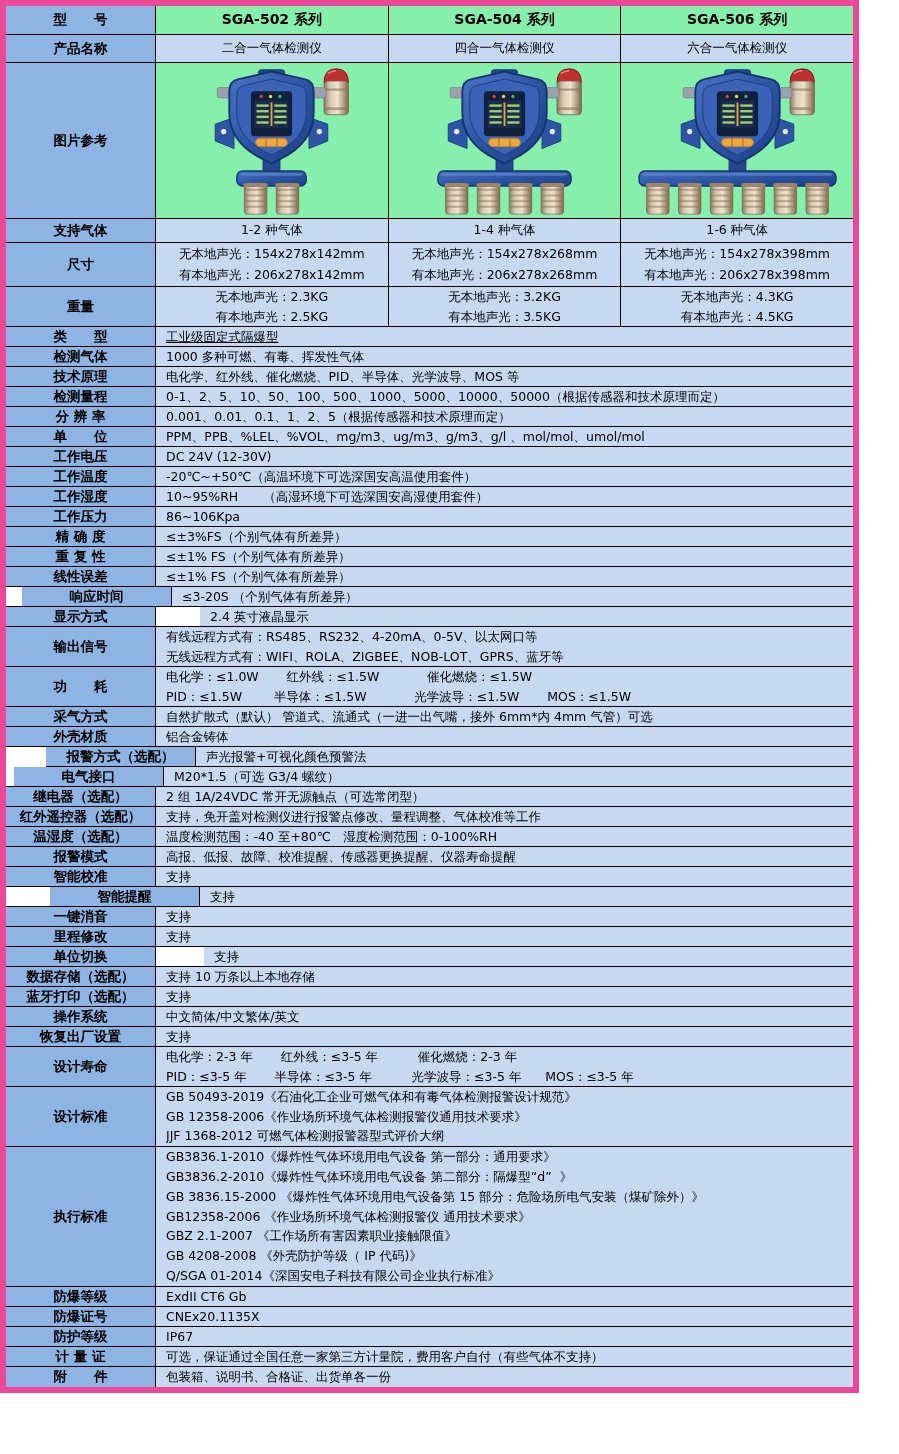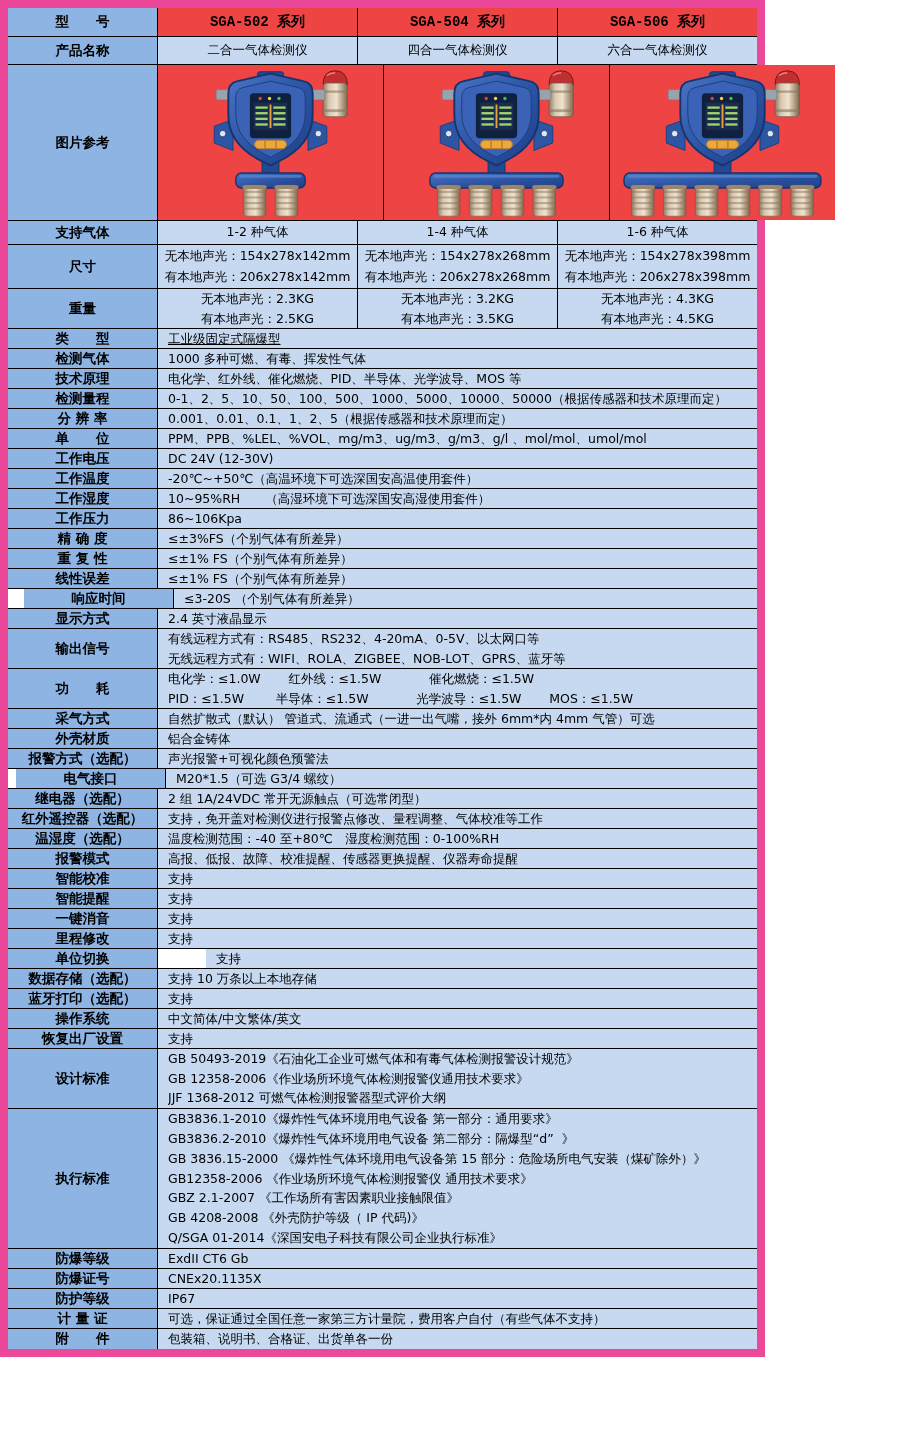--- a/index.html
+++ b/index.html
@@ -3,22 +3,22 @@
 <meta charset="utf-8">
 <style>
   * { box-sizing: border-box; margin: 0; padding: 0; }
   body {
     width: 899px;
     background: #ffffff;
     font-family: "DejaVu Sans", "Liberation Sans", sans-serif;
     color: #000;
   }
   .spec-table {
-    width: 765px;
-    border: 8px solid #ec4899;
+    width: 859px;
+    border: 6px solid #ec4899;
     background: #fff;
   }
   .row { display: flex; border-bottom: 1px solid #000; }
   .row:last-child { border-bottom: none; }
   .cell { min-height: 100%; }
   .label {
     width: 150px;
     flex: 0 0 150px;
     background: #8DB4E2;
     border-right: 1px solid #000;
@@ -36,21 +36,21 @@
     background: #C6D9F1;
     border-right: 1px solid #000;
     display: flex;
     flex-direction: column;
     align-items: center;
     justify-content: space-evenly;
     font-size: 12.5px;
     text-align: center;
   }
   .vcol:last-child { border-right: none; }
-  .vcol.white { background: #ef4444; font-family: Liberation Mono, monospace; }
+  .vcol.white { background: #86efac; }
   .vcol.bold { font-weight: bold; font-size: 14px; }
   .value-full {
     flex: 1 1 0;
     background: #C6D9F1;
     display: flex;
     flex-direction: column;
     justify-content: center;
     font-size: 12.5px;
     padding: 0 10px;
   }
@@ -467,21 +467,21 @@
     <div class="cell value-full">
           <div class="spec-line">≤±1% FS（个别气体有所差异）</div>
         </div>
   </div>
       <div class="row" style="height: 20px; padding-left: 16px;">
     <div class="cell label">响应时间</div>
     <div class="cell value-full">
           <div class="spec-line">≤3-20S （个别气体有所差异）</div>
         </div>
   </div>
-      <div class="row" style="height: 20px;">
+      <div class="row" style="height: 20px; gap: 44px;">
     <div class="cell label">显示方式</div>
     <div class="cell value-full">
           <div class="spec-line">2.4 英寸液晶显示</div>
         </div>
   </div>
       <div class="row" style="height: 40px;">
     <div class="cell label">输出信号</div>
     <div class="cell value-full">
           <div class="spec-line">有线远程方式有：RS485、RS232、4-20mA、0-5V、以太网口等</div>
           <div class="spec-line">无线远程方式有：WIFI、ROLA、ZIGBEE、NOB-LOT、GPRS、蓝牙等</div>
@@ -499,21 +499,21 @@
     <div class="cell value-full">
           <div class="spec-line">自然扩散式（默认） 管道式、流通式（一进一出气嘴，接外 6mm*内 4mm 气管）可选</div>
         </div>
   </div>
       <div class="row" style="height: 20px;">
     <div class="cell label">外壳材质</div>
     <div class="cell value-full">
           <div class="spec-line">铝合金铸体</div>
         </div>
   </div>
-      <div class="row" style="height: 20px;">
+      <div class="row" style="height: 20px; margin-left: 40px;">
     <div class="cell label">报警方式（选配）</div>
     <div class="cell value-full">
           <div class="spec-line">声光报警+可视化颜色预警法</div>
         </div>
   </div>
       <div class="row" style="height: 20px; padding-left: 8px;">
     <div class="cell label">电气接口</div>
     <div class="cell value-full">
           <div class="spec-line">M20*1.5（可选 G3/4 螺纹）</div>
         </div>
@@ -541,21 +541,21 @@
     <div class="cell value-full">
           <div class="spec-line">高报、低报、故障、校准提醒、传感器更换提醒、仪器寿命提醒</div>
         </div>
   </div>
       <div class="row" style="height: 20px;">
     <div class="cell label">智能校准</div>
     <div class="cell value-full">
           <div class="spec-line">支持</div>
         </div>
   </div>
-      <div class="row" style="height: 20px;">
+      <div class="row" style="height: 20px; padding-left: 44px;">
     <div class="cell label">智能提醒</div>
     <div class="cell value-full">
           <div class="spec-line">支持</div>
         </div>
   </div>
       <div class="row" style="height: 20px;">
     <div class="cell label">一键消音</div>
     <div class="cell value-full">
           <div class="spec-line">支持</div>
         </div>
@@ -587,20 +587,27 @@
       <div class="row" style="height: 20px;">
     <div class="cell label">操作系统</div>
     <div class="cell value-full">
           <div class="spec-line">中文简体/中文繁体/英文</div>
         </div>
   </div>
       <div class="row" style="height: 20px;">
     <div class="cell label">恢复出厂设置</div>
     <div class="cell value-full">
           <div class="spec-line">支持</div>
+        </div>
+  </div>
+      <div class="row" style="height: 40px;">
+    <div class="cell label">设计寿命</div>
+    <div class="cell value-full">
+          <div class="spec-line">电化学：2-3 年       红外线：≤3-5 年          催化燃烧：2-3 年</div>
+          <div class="spec-line">PID：≤3-5 年       半导体：≤3-5 年          光学波导：≤3-5 年      MOS：≤3-5 年</div>
         </div>
   </div>
       <div class="row" style="height: 60px;">
     <div class="cell label">设计标准</div>
     <div class="cell value-full">
           <div class="spec-line">GB 50493-2019《石油化工企业可燃气体和有毒气体检测报警设计规范》</div>
           <div class="spec-line">GB 12358-2006《作业场所环境气体检测报警仪通用技术要求》</div>
           <div class="spec-line">JJF 1368-2012 可燃气体检测报警器型式评价大纲</div>
         </div>
   </div>

